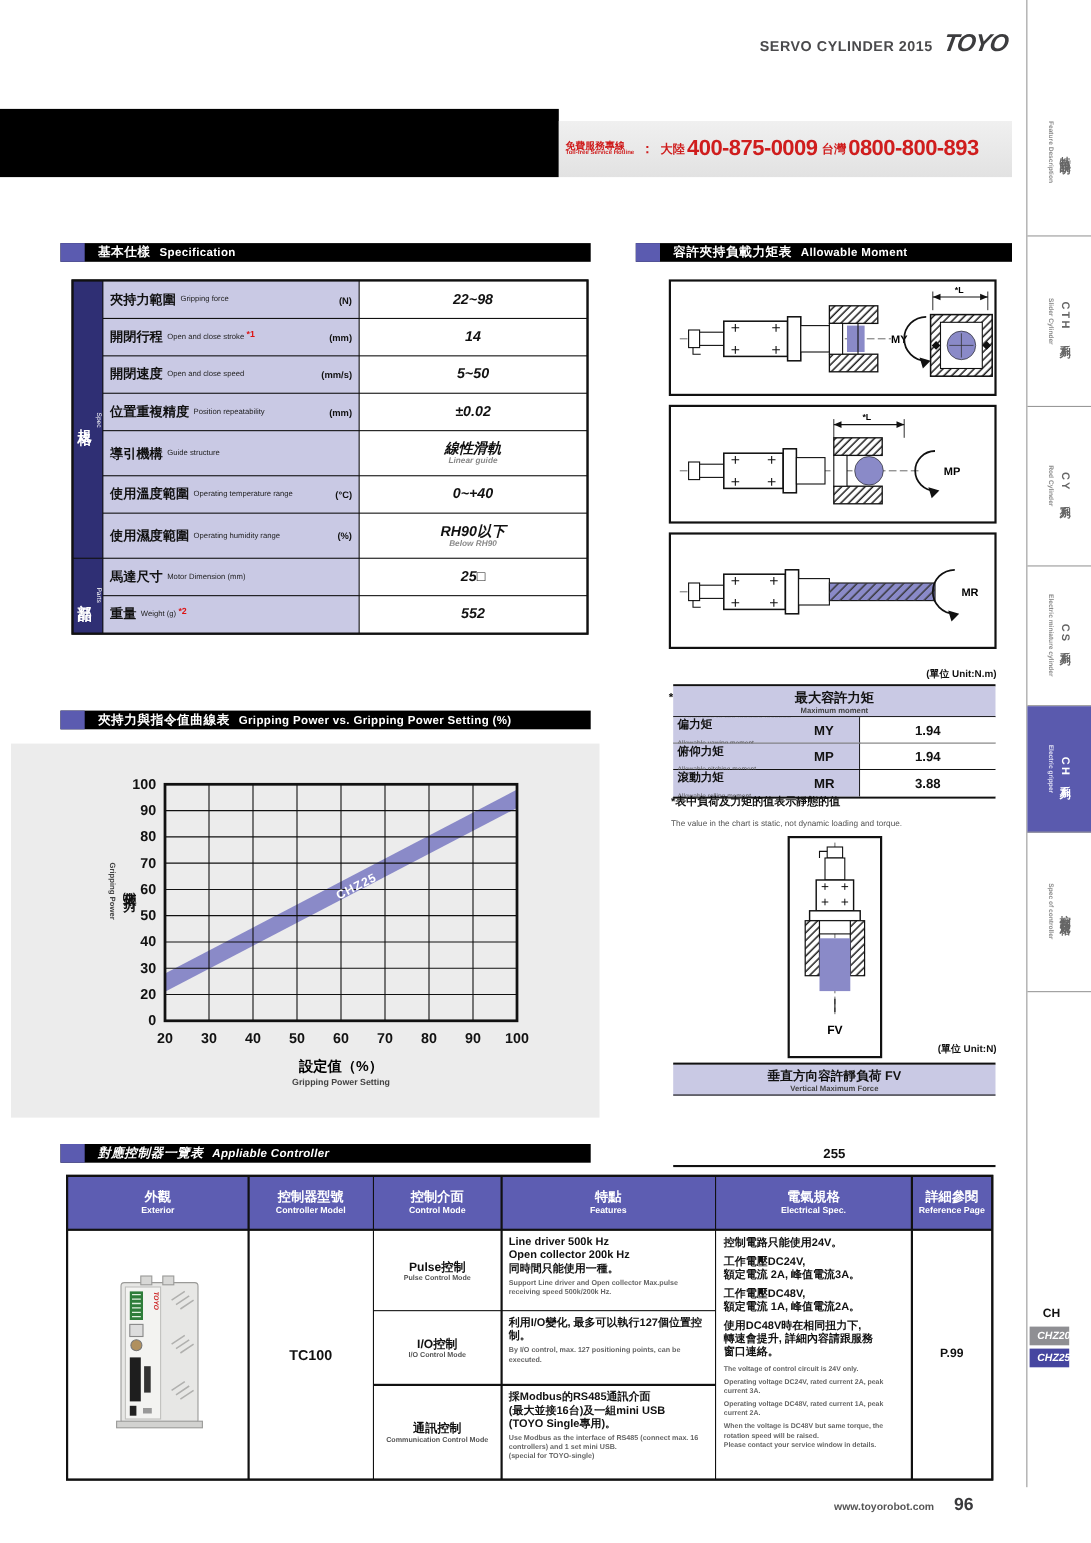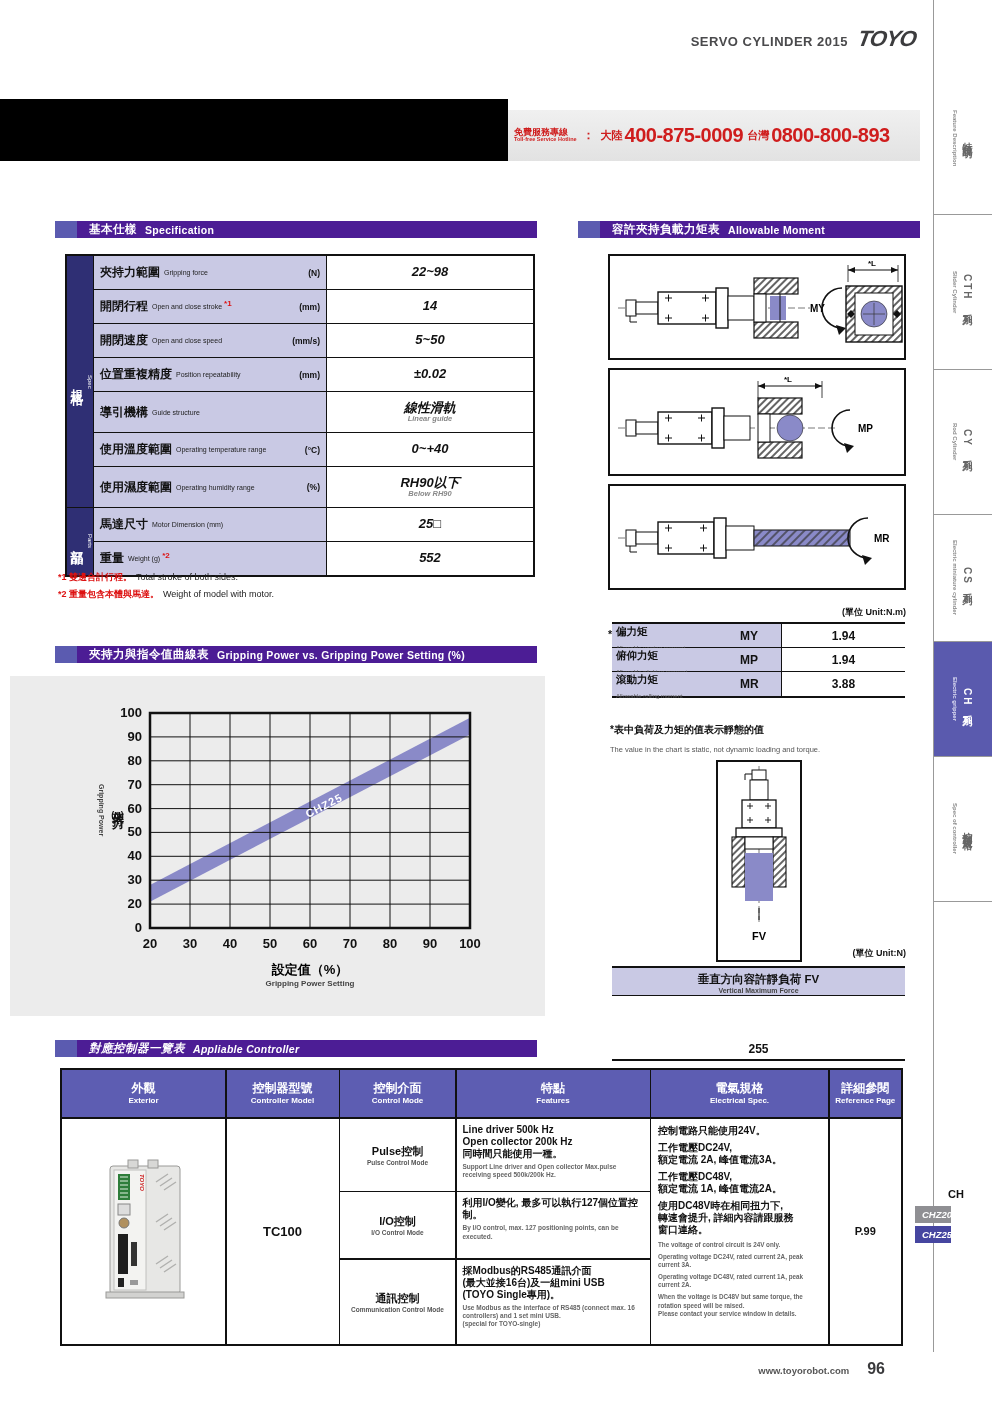--- a/index.html
+++ b/index.html
@@ -15,21 +15,21 @@
   .black-band { position:absolute; left:0; top:99px; width:508px; height:62px; background:#000; }
   .hotline-band { position:absolute; left:508px; top:110px; width:412px; height:51px; background:linear-gradient(#f0f0f0,#e2e2e2); display:flex; align-items:center; }
   .hotline { display:flex; align-items:center; color:#cf1d1d; padding-left:6px; white-space:nowrap; }
   .hotline-label { display:flex; flex-direction:column; line-height:1.05; margin-right:2px; }
   .hotline-label .zh { font-size:9px; font-weight:bold; }
   .hotline-label .en { font-size:5.5px; font-weight:bold; }
   .hotline .region { font-size:11px; font-weight:bold; margin:0 2px 0 4px; }
   .hotline .phone { font-size:20px; font-weight:900; letter-spacing:-.5px; }
 
   
-  .sec-bar { position:absolute; height:17px; background:#4c1d95; display:flex; align-items:center; }
+  .sec-bar { position:absolute; height:17px; background:#000000; display:flex; align-items:center; }
   .sec-marker { width:22px; height:17px; background:#5b5bb0; margin-right:12px; flex:none; }
   .sec-title { color:#fff; font-size:11.5px; font-weight:bold; letter-spacing:.5px; }
   .sec-sub { color:#fff; font-size:10.5px; font-weight:bold; margin-left:8px; letter-spacing:.3px; }
 
   
   .spec-table { position:absolute; left:65px; top:254px; width:470px; border:2px solid #111; display:grid;
     grid-template-columns:26px 232px auto;
     grid-template-rows:33px 33px 33px 33px 40px 33px 40px 33px 33px; background:#111; gap:1px; }
   .spec-table > div { background:#fff; }
   .spine { background:#2f2f74 !important; color:#fff; display:flex; align-items:center; justify-content:center; gap:1px; }
@@ -107,21 +107,21 @@
 
   
   .side-line { position:absolute; left:933px; top:0; width:1px; height:1352px; background:#999; }
   .side-tab { position:absolute; left:934px; width:58px; border-bottom:1px solid #999; display:flex; align-items:center; justify-content:center; gap:2px; }
   .side-tab .zh { writing-mode:vertical-rl; text-orientation:mixed; font-size:10px; font-weight:bold; color:#666; letter-spacing:2px; }
   .side-tab .en { writing-mode:vertical-rl; font-size:6px; color:#8a8a8a; font-weight:bold; }
   .side-tab.active { background:#5a5aae; }
   .side-tab.active .zh { color:#fff; }
   .side-tab.active .en { color:#e0e0f4; }
   .series-lbl { position:absolute; left:948px; top:1188px; font-size:11px; font-weight:bold; color:#111; }
-  .model-tab { position:absolute; left:915px; width:36px; height:17px; color:#fff; font-size:9.5px; font-weight:bold; font-style:italic; display:flex; align-items:center; padding-left:7px; }
+  .model-tab { position:absolute; left:936px; width:36px; height:17px; color:#fff; font-size:9.5px; font-weight:bold; font-style:italic; display:flex; align-items:center; padding-left:7px; }
   .model-tab.gray { background:#8f8f93; top:1206px; }
   .model-tab.purple { background:#4646a0; top:1226px; }
 
   .footer { position:absolute; top:1360px; left:0; width:933px; display:flex; justify-content:flex-end; align-items:baseline; gap:18px; padding-right:48px; }
   .footer .url { font-size:9.5px; color:#555; font-weight:bold; }
   .footer .pagenum { font-size:16px; font-weight:900; color:#3a3a3c; }
 
   svg text { font-family:"Liberation Sans","DejaVu Sans",sans-serif; }
 </style>
 </head>
@@ -241,24 +241,20 @@
     <div class="spec-label" style="grid-row:9">
       <span class="zh">重量</span>
         <span class="en">Weight (g)</span>
         <span class="note">*2</span>
     </div>
     <div class="spec-value" style="grid-row:9">
         <span>552</span>
       </div>
   </div>
 
-  <div class="footnotes">
-    <div class="fn"><span class="mark">*1</span> <span class="zh">雙邊合計行程。</span><span class="en">Total stroke of both sides.</span></div>
-    <div class="fn"><span class="mark">*2</span> <span class="zh">重量包含本體與馬達。</span><span class="en">Weight of model with motor.</span></div>
-  </div>
 
   <div class="sec-bar" style="left:578px; top:221px; width:342px;">
     <span class="sec-marker"></span>
     <span class="sec-title">容許夾持負載力矩表</span>
     <span class="sec-sub">Allowable Moment</span>
   </div>
 
   <div class="diag-box" style="top:254px; height:106px;">
     <svg width="294" height="102" viewBox="0 0 294 102">
       <defs>
@@ -352,20 +348,24 @@
     </svg>
   </div>
 
   <div class="mnote" style="top:592px;margin-top:32px;">
     <span class="zh">*L:夾爪至負荷作用點之距離(mm)</span><br>
     <span class="en">Distance to the loading location</span>
   </div>
   <div class="unit-note" style="top:606px;">(單位 Unit:N.m)</div>
 
   <div class="moment-table">
+    <div class="mt-header">
+      <span class="zh">最大容許力矩</span>
+      <span class="en">Maximum moment</span>
+    </div>
     <div class="mt-row">
       <div class="mt-label"><span class="zh">偏力矩</span><span class="en">Allowable yawing moment</span></div>
       <div class="mt-code">MY</div>
       <div class="mt-val">1.94</div>
     </div>
     <div class="mt-row">
       <div class="mt-label"><span class="zh">俯仰力矩</span><span class="en">Allowable pitching moment</span></div>
       <div class="mt-code">MP</div>
       <div class="mt-val">1.94</div>
     </div>

